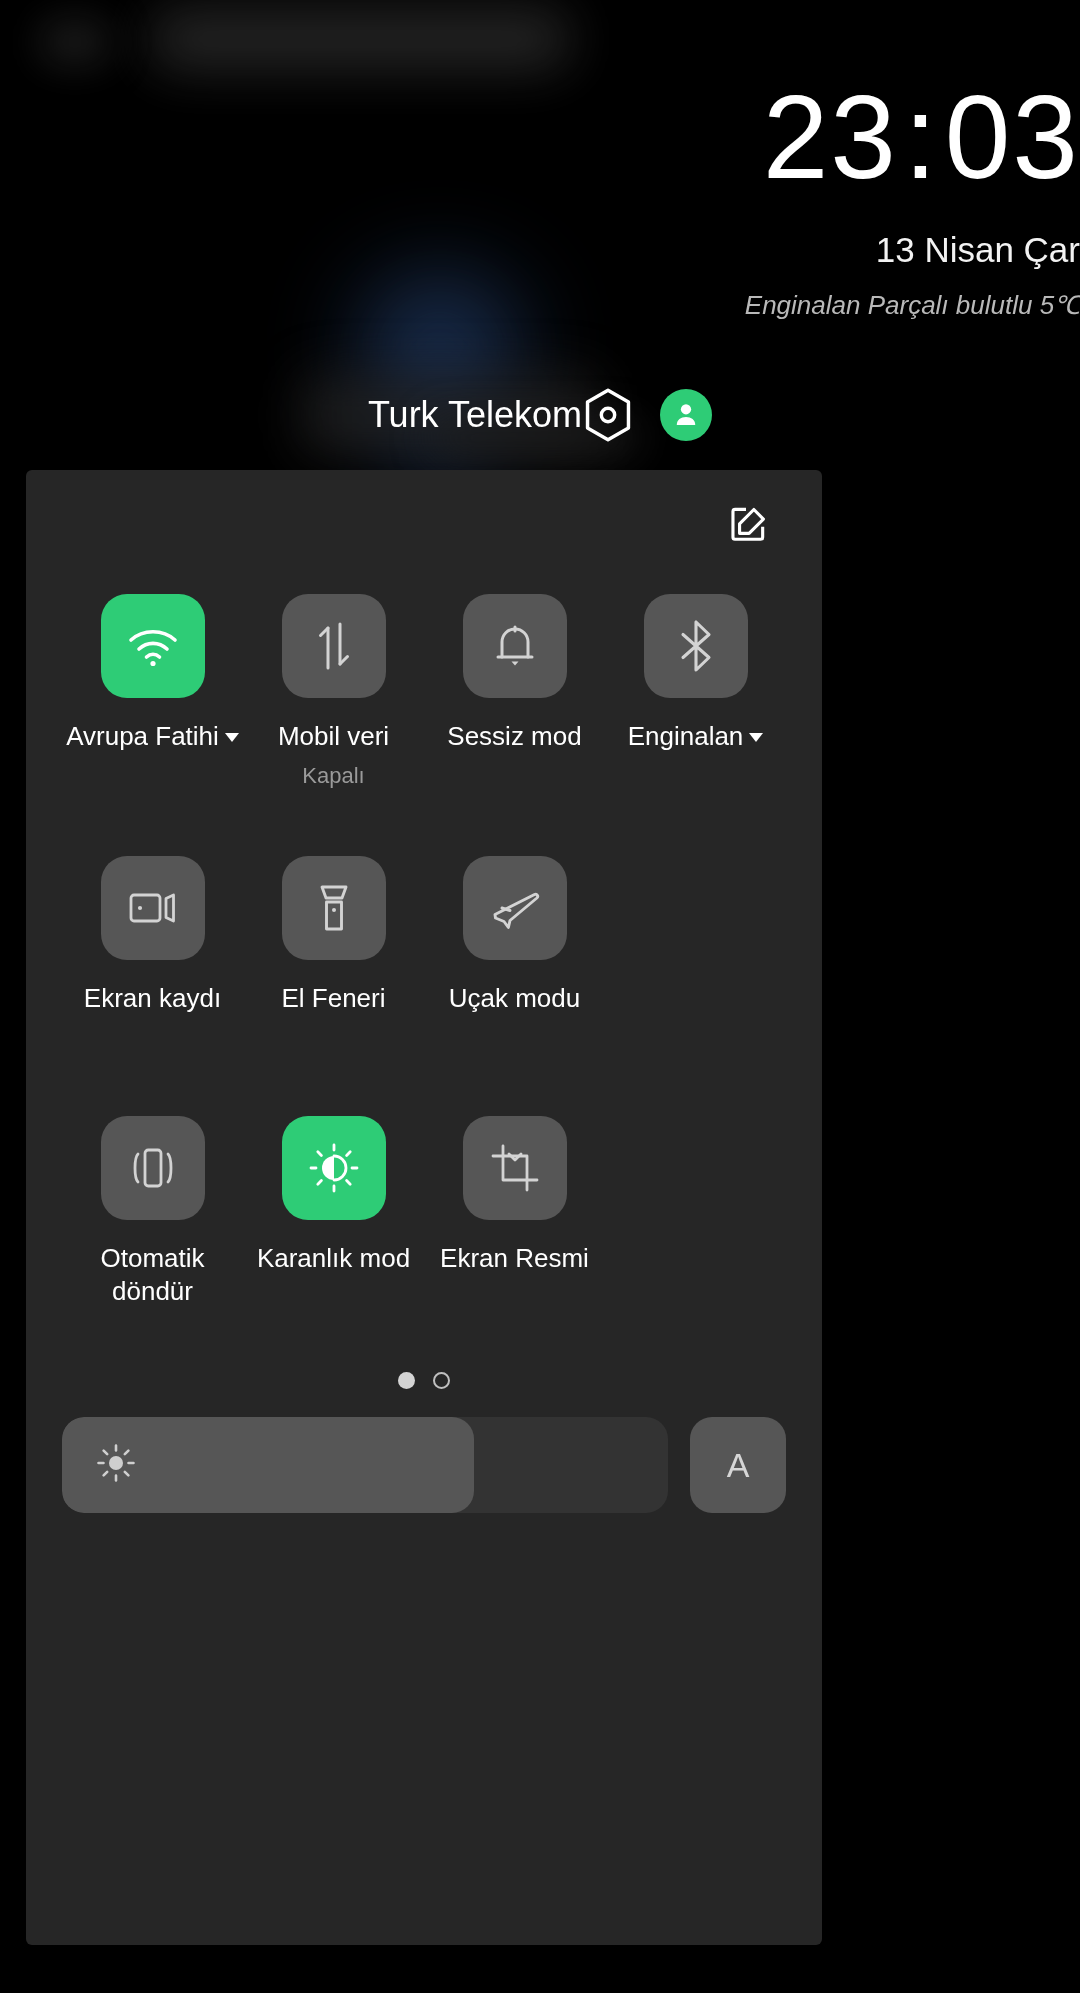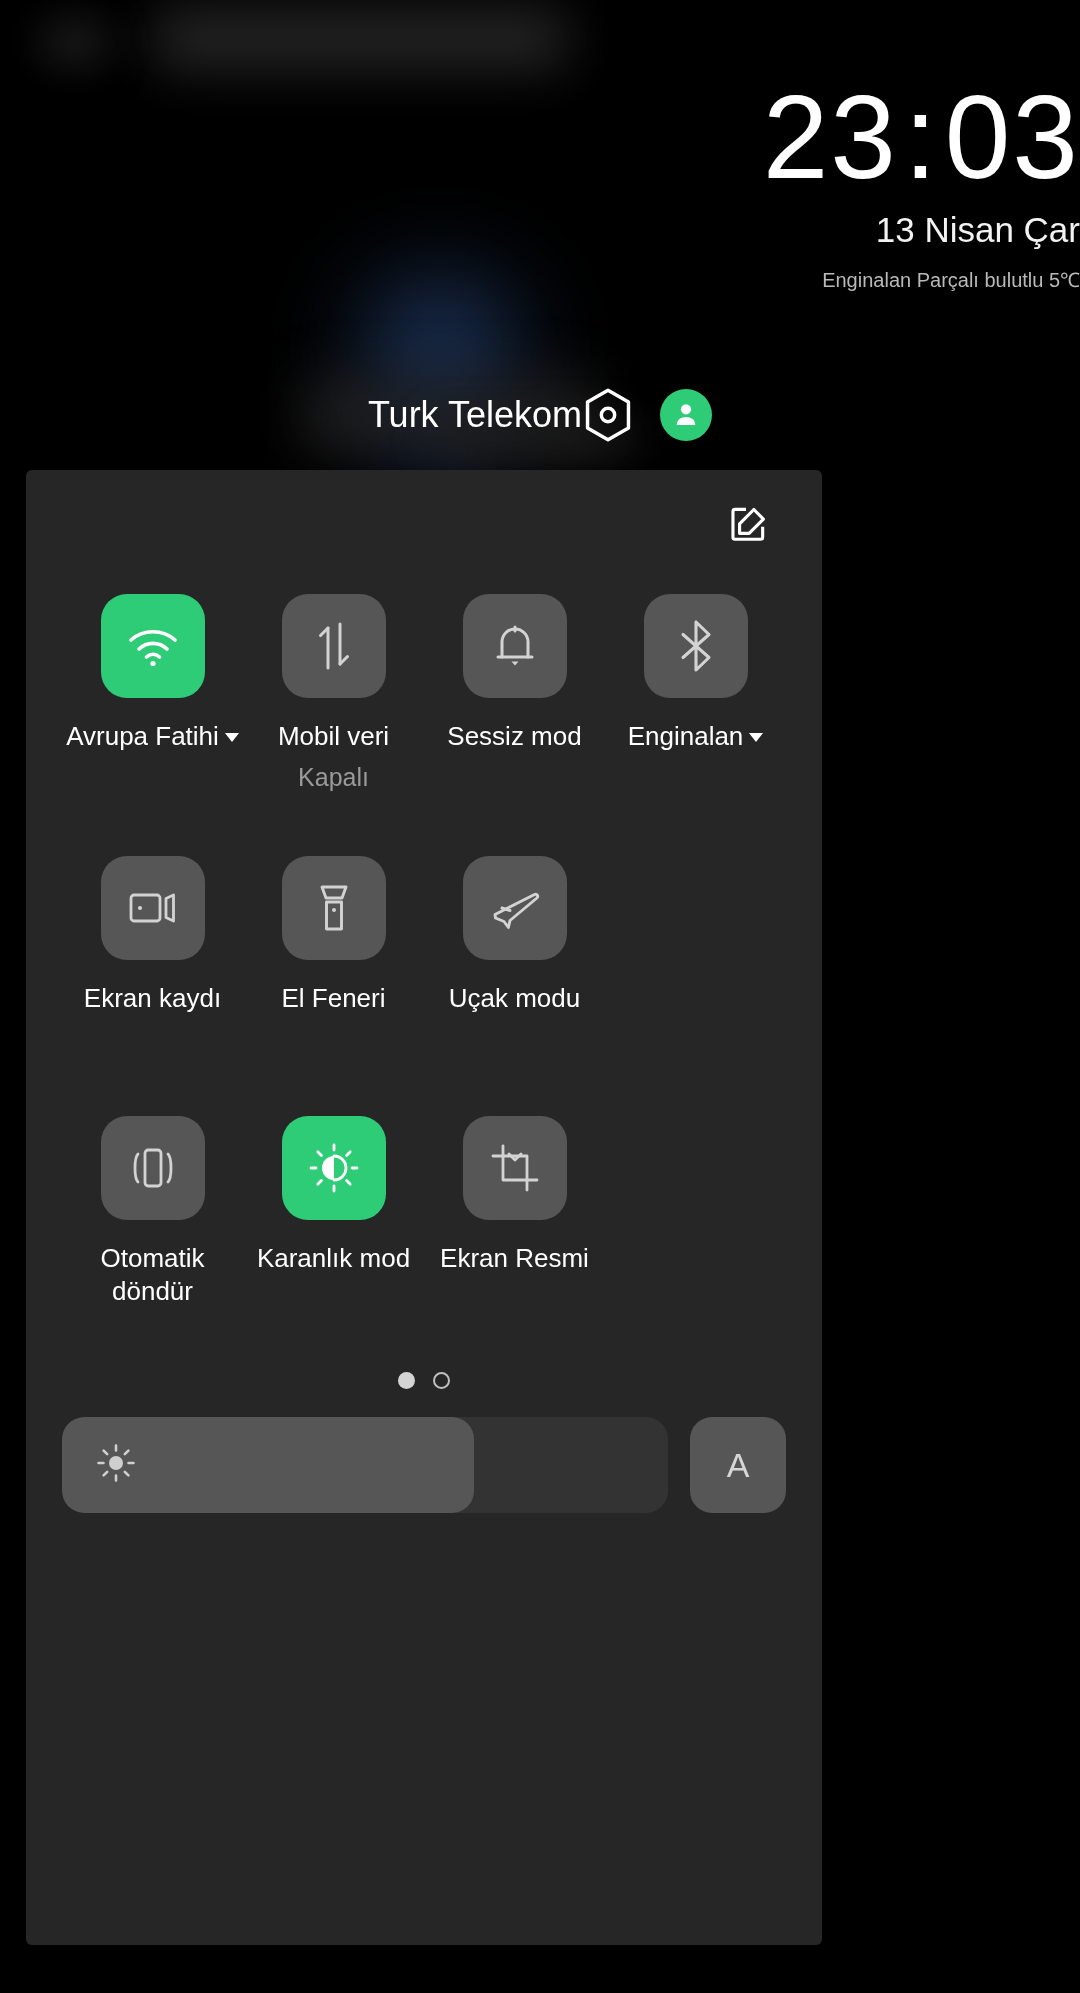--- a/index.html
+++ b/index.html
@@ -32,26 +32,26 @@
 
   
   .clock-wrap{ position:absolute; top:78px; left:0; right:0; text-align:right; }
   .clock{
     font-size:118px; line-height:1.0; font-weight:400;
     letter-spacing:2px; color:#fff;
     font-family:"Liberation Sans", sans-serif;
   }
   .clock .colon{ padding:0 6px; }
   .date{
-    margin-top:14px;
+    margin-top:34px;
     font-size:35px; color:#f2f2f2; font-weight:400;
   }
   .weather{
     margin-top:16px;
-    font-size:20px; color:#b9b9b9; font-weight:400;
+    font-size:26px; color:#b9b9b9; font-weight:400;font-style:italic;
   }
 
   
   .carrier-row{
     position:absolute; top:380px; left:0; right:0; height:70px;
     display:flex; align-items:center; justify-content:center;
     padding:0 48px;
   }
   .carrier-name{ font-size:36px; color:#ffffff; }
   .carrier-right{ display:flex; align-items:center; gap:26px; }
@@ -104,21 +104,21 @@
     width:0;height:0;
     border-left:7px solid transparent;
     border-right:7px solid transparent;
     border-top:9px solid #fff;
     display:inline-block;
     margin-bottom:-1px;
     flex:0 0 auto;
   }
   .tile .sublabel{
     margin-top:10px;
-    font-size:25px; color:#9a9a9a; text-align:center;
+    font-size:22px; color:#9a9a9a; text-align:center;
   }
   .row-1 .tile{ height:262px; }
   .row-2 .tile{ height:260px; }
   .row-3 .tile{ height:250px; }
 
   
   .dots{
     display:flex; align-items:center; justify-content:center; gap:18px;
     margin-top:18px;
   }

